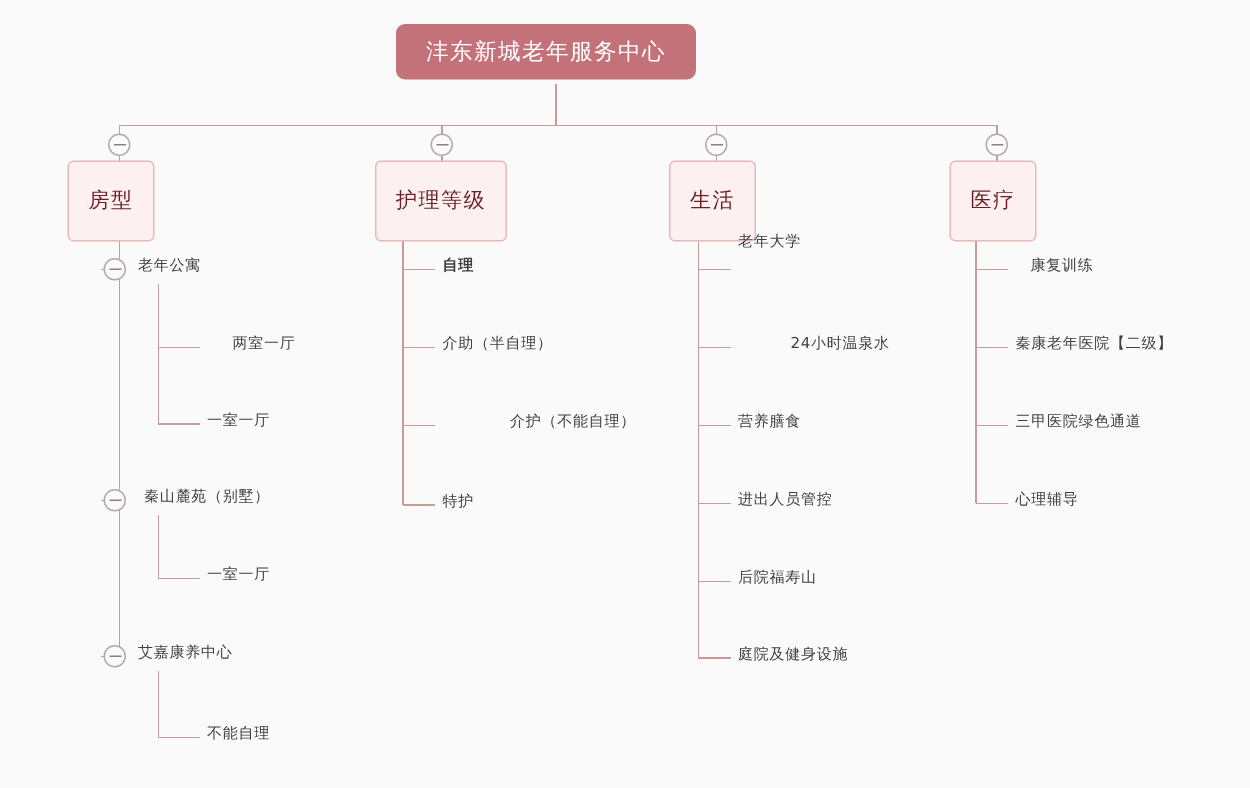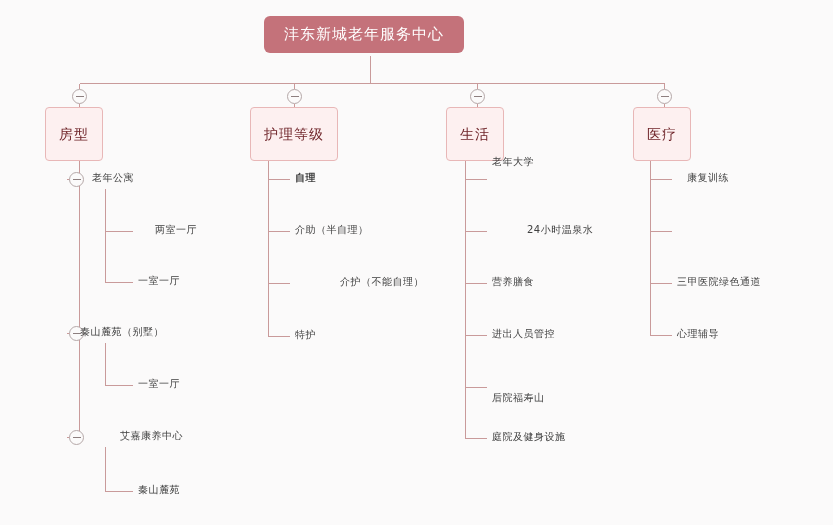--- a/index.html
+++ b/index.html
@@ -151,36 +151,37 @@
   <div class="node lvl2-node" style="left:446px; top:107px;">生活</div>
   <div class="node lvl2-node" style="left:633px; top:107px;">医疗</div>
 
   <div class="toggle" style="left:69px; top:172px;"></div>
   <div class="node text-node" style="left:92px; top:173px;">老年公寓</div>
 
   <div class="node text-node" style="left:138px; top:225px;margin-left:17px;">两室一厅</div>
   <div class="node text-node" style="left:138px; top:276px;">一室一厅</div>
 
   <div class="toggle" style="left:69px; top:326px;"></div>
-  <div class="node text-node" style="left:80px; top:327px;">秦山麓苑（别墅）</div>
+  <div class="node text-node" style="left:96px; top:327px;">秦山麓苑（别墅）</div>
   <div class="node text-node" style="left:138px; top:379px;">一室一厅</div>
 
   <div class="toggle" style="left:69px; top:430px;"></div>
-  <div class="node text-node" style="left:92px; top:431px;margin-left:28px;">艾嘉康养中心</div>
-  <div class="node text-node" style="left:138px; top:485px;">秦山麓苑</div>
+  <div class="node text-node" style="left:92px; top:431px;">艾嘉康养中心</div>
+  <div class="node text-node" style="left:138px; top:485px;">不能自理</div>
 
   <div class="node text-node" style="left:295px; top:173px;font-weight:bold;">自理</div>
   <div class="node text-node" style="left:295px; top:225px;">介助（半自理）</div>
   <div class="node text-node" style="left:295px; top:277px;margin-left:45px;">介护（不能自理）</div>
   <div class="node text-node" style="left:295px; top:330px;">特护</div>
 
   <div class="node text-node" style="left:492px; top:157px;">老年大学</div>
   <div class="node text-node" style="left:492px; top:225px;margin-left:35px;">24小时温泉水</div>
   <div class="node text-node" style="left:492px; top:277px;">营养膳食</div>
   <div class="node text-node" style="left:492px; top:329px;">进出人员管控</div>
-  <div class="node text-node" style="left:492px; top:381px;margin-top:12px;">后院福寿山</div>
+  <div class="node text-node" style="left:492px; top:381px;">后院福寿山</div>
   <div class="node text-node" style="left:492px; top:432px;">庭院及健身设施</div>
 
   <div class="node text-node" style="left:650px; top:173px;margin-left:37px;">康复训练</div>
+  <div class="node text-node" style="left:677px; top:225px;">秦康老年医院【二级】</div>
   <div class="node text-node" style="left:677px; top:277px;">三甲医院绿色通道</div>
   <div class="node text-node" style="left:677px; top:329px;">心理辅导</div>
 
 </div>
 
 </body></html>

